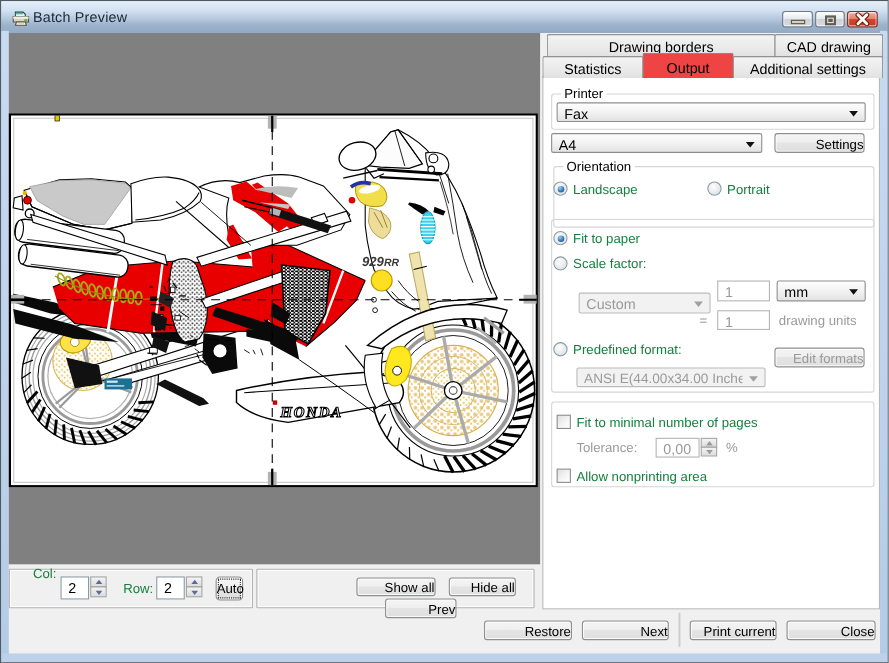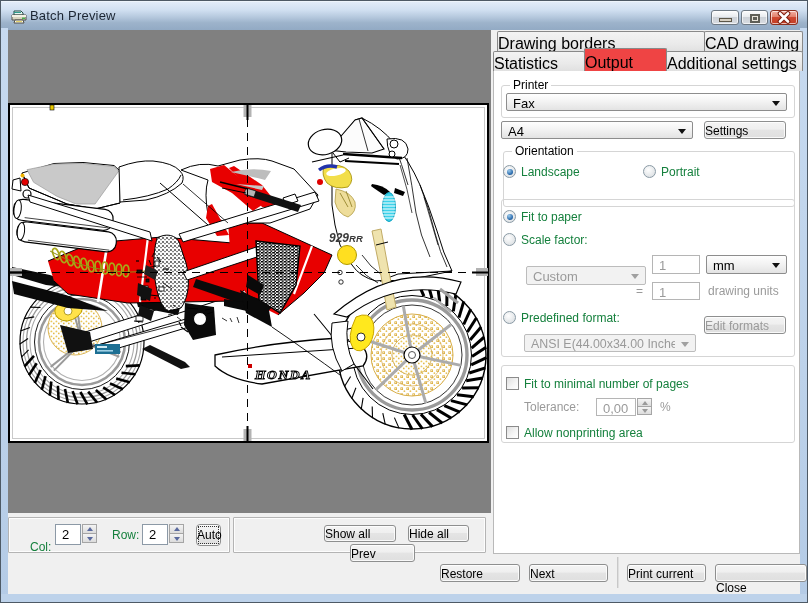--- a/index.html
+++ b/index.html
@@ -29,24 +29,24 @@
 #gb1{left:8px;top:517px;width:222px;height:36px;background:#f0f0f0}
 #gb2{left:233px;top:517px;width:253px;height:36px;background:#f0f0f0}
 .lbl{position:absolute;font-size:12px;color:#15803d}
 .edit{position:absolute;background:#fff;border:1px solid #8c99a6;font-size:13px;padding-left:6px;padding-top:2px}
 .spin{position:absolute;width:15px}
 .spin .sbtn{position:absolute;left:0;width:15px;height:10px;background:linear-gradient(180deg,#f4f4f4,#dcdcdc);border:1px solid #a5a5a5}
 .spin .up{top:0}.spin .dn{top:9px}
 .arr{position:absolute;width:0;height:0;border-left:3px solid transparent;border-right:3px solid transparent}
 .arr.u{border-bottom:4px solid #5a6a9e;left:4px;top:2px}
 .arr.d{border-top:4px solid #5a6a9e;left:4px;top:3px}
-.btn{position:absolute;border:1px solid #8e8f8f;border-radius:3px;background:linear-gradient(180deg,#f4f4f4 0%,#efefef 45%,#e4e4e4 50%,#dfdfdf 100%);font-size:12px;color:#000;text-align:left;box-shadow:inset 0 0 0 1px rgba(255,255,255,.8)}
+.btn{position:absolute;border:1px solid #8e8f8f;border-radius:3px;background:linear-gradient(180deg,#f4f4f4 0%,#efefef 45%,#e4e4e4 50%,#dfdfdf 100%);font-size:12px;color:#000;text-align:right;box-shadow:inset 0 0 0 1px rgba(255,255,255,.8)}
 
 #panel{left:493px;top:69px;width:307px;height:485px;background:#fff;border:1px solid #b9b9b9}
-.tab{position:absolute;border:1px solid #898989;border-bottom:none;border-radius:2px 2px 0 0;background:linear-gradient(180deg,#f3f3f3,#eaeaea 60%,#e0e0e0);font-size:16px}
+.tab{position:absolute;border:1px solid #898989;border-bottom:none;border-radius:2px 2px 0 0;background:linear-gradient(180deg,#f3f3f3,#eaeaea 60%,#e0e0e0);text-align:center;font-size:13px}
 .tab.active{background:#ef4444;z-index:5}
 
 .pgb{position:absolute;border:1px solid #d5d5d5;border-radius:3px}
 .pgb .cap{position:absolute;top:-8px;left:8px;background:#fff;padding:0 3px;font-size:12px}
 
 .radio{position:absolute;width:13px;height:13px;border-radius:50%;border:1px solid #8a9aa5;background:radial-gradient(circle at 40% 35%,#fefefe,#dde1e4 80%)}
 .radio.sel:after{content:"";position:absolute;left:2.5px;top:2.5px;width:6px;height:6px;border-radius:50%;background:radial-gradient(circle at 35% 30%,#9ccbec,#2f6fb0 62%,#1c4e86)}
 .check{position:absolute;width:13px;height:13px;border:1px solid #8b8b8b;background:linear-gradient(135deg,#dfdfdf 0%,#f6f6f6 60%,#fff)}
 .combo{position:absolute;border:1px solid #8d8d8d;border-radius:2px;background:linear-gradient(180deg,#fefefe,#f2f2f2 50%,#e3e3e3);font-size:13px;white-space:nowrap;overflow:hidden}
 .combo .ctext{position:absolute;left:6px;top:2px}
@@ -375,21 +375,21 @@
 <line x1="237.5" y1="0" x2="237.5" y2="336" stroke="#000" stroke-width="1" stroke-dasharray="8 6"></line>
 <line x1="0" y1="167.5" x2="478" y2="167.5" stroke="#000" stroke-width="1" stroke-dasharray="8 6"></line>
 <line x1="237.5" y1="0" x2="237.5" y2="15" stroke="#000" stroke-width="2"></line>
 <line x1="237.5" y1="321" x2="237.5" y2="336" stroke="#000" stroke-width="2"></line>
 <line x1="0" y1="167.5" x2="16" y2="167.5" stroke="#000" stroke-width="2.4"></line>
 <line x1="462" y1="167.5" x2="478" y2="167.5" stroke="#000" stroke-width="2"></line>
 </svg>
 
 <div class="abs gbox" id="gb1"></div>
 <div class="abs gbox" id="gb2"></div>
-<div class="lbl" style="left:30px;top:540px">Col:</div>
+<div class="lbl" style="left:30px;top:514px">Col:</div>
 <div class="edit" style="left:55px;top:524px;width:26px;height:21px">2</div>
 <div class="spin" style="left:82px;top:524px;height:21px">
     <div class="sbtn up">
       <i class="arr u"></i>
     </div>
     <div class="sbtn dn">
       <i class="arr d"></i>
     </div>
   </div>
 <div class="lbl" style="left:112px;top:528px">Row:</div>
@@ -404,21 +404,21 @@
   </div>
 <div class="btn" style="left:196px;top:524px;width:25px;height:22px;border-radius:4px;padding-top:3px"><span style="position:absolute;left:1px;top:1px;right:1px;bottom:1px;border:1px dotted #333"></span>Auto</div>
 <div class="btn" style="left:324px;top:525px;width:72px;height:17px;padding-top:1px">Show all</div>
 <div class="btn" style="left:408px;top:525px;width:61px;height:17px;padding-top:1px">Hide all</div>
 
 <div class="btn" style="left:350px;top:544px;width:65px;height:18px;padding-top:2px">Prev</div>
 <div class="btn" style="left:440px;top:564px;width:80px;height:18px;padding-top:2px">Restore</div>
 <div class="btn" style="left:529px;top:564px;width:79px;height:18px;padding-top:2px">Next</div>
 <div class="vsep" style="left:617px;top:557px;height:31px"></div>
 <div class="btn" style="left:627px;top:564px;width:79px;height:18px;padding-top:2px">Print current</div>
-<div class="btn" style="left:715px;top:564px;width:92px;height:18px;padding-top:16px">Close</div>
+<div class="btn" style="left:715px;top:564px;width:81px;height:18px;padding-top:2px">Close</div>
 
 <div class="abs" id="panel"></div>
 <div class="tab" style="left:497px;top:31px;width:208px;height:21px;padding-top:3px">Drawing borders</div>
 <div class="tab" style="left:704px;top:31px;width:99px;height:21px;padding-top:3px">CAD drawing</div>
 <div class="tab" style="left:493px;top:51px;width:92px;height:20px;padding-top:3px">Statistics</div>
 <div class="tab" style="left:666px;top:51px;width:137px;height:20px;padding-top:3px">Additional settings</div>
 <div class="tab active" style="left:584px;top:48px;width:83px;height:23px;padding-top:5px">Output</div>
 
 <div class="pgb" style="left:501px;top:85px;width:294px;height:33px">
     <span class="cap">Printer</span>

